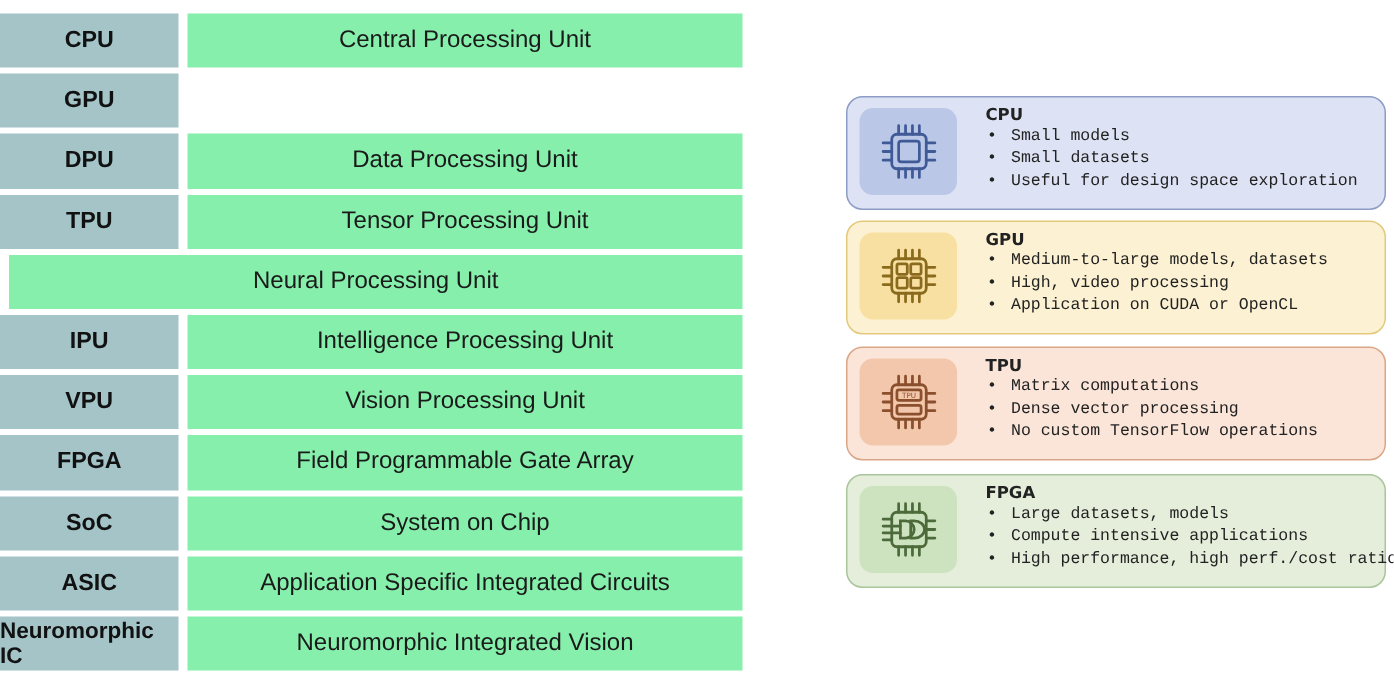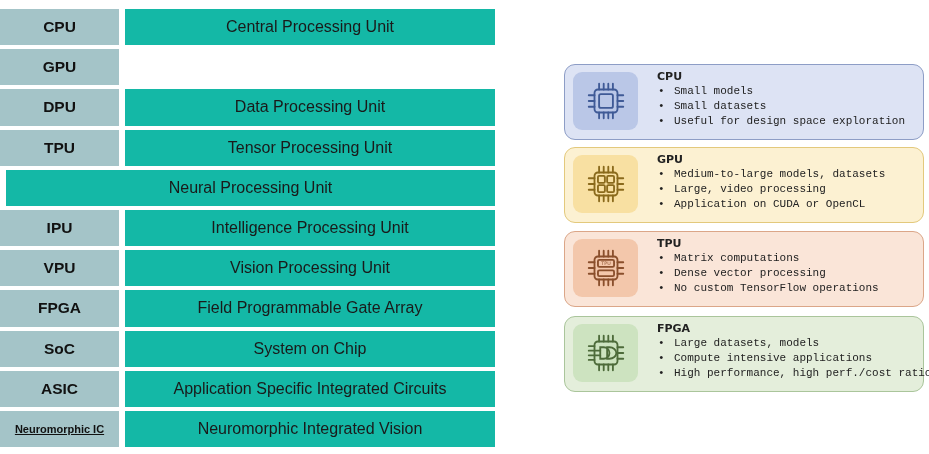--- a/index.html
+++ b/index.html
@@ -2,22 +2,22 @@
 <html><head>
 <meta charset="utf-8">
 <style>
   html, body { margin: 0; padding: 0; background: #ffffff; }
   body { width: 929px; height: 454px; position: relative; overflow: hidden;
          font-family: "Liberation Sans", sans-serif; }
   .table { position: absolute; left: 0; top: 9px; width: 495px; }
   .row { display: flex; height: 36.2px; margin-bottom: 4px; }
   .abbr { width: 119px; background: #a4c4c8; display: flex; align-items: center;
           justify-content: center; font-weight: bold; font-size: 15.5px; color: #111; }
-  .abbr.small { font-size: 11px; text-decoration: underline; }
-  .full { margin-left: 6px; flex: 1; background: #14b8a6; display: flex; align-items: center;
+  .abbr.small { font-size: 15px; }
+  .full { margin-left: 6px; flex: 1; background: #86efac; display: flex; align-items: center;
           justify-content: center; font-size: 16px; color: #1a1a1a; }
   .card { position: absolute; left: 564px; width: 358px; height: 74px; border-radius: 11px;
           border: 1.5px solid; box-sizing: content-box; }
   .icon-box { position: absolute; left: 8px; top: 7px; width: 65px; height: 58px; border-radius: 9px;
               display: flex; align-items: center; justify-content: center; }
   .icon-box svg { width: 46px; height: 46px; }
   .card-text { position: absolute; left: 92px; top: 5px; font-family: "DejaVu Sans", sans-serif;
                color: #222; }
   .card-title { font-weight: bold; font-size: 11px; line-height: 14px; }
   .card-list { margin: 0; padding: 0; list-style: none; font-family: Liberation Mono, monospace; }
@@ -106,21 +106,21 @@
       <rect x="21" y="13" width="6" height="6" rx="1"></rect>
       <rect x="13" y="21" width="6" height="6" rx="1"></rect>
       <rect x="21" y="21" width="6" height="6" rx="1"></rect>
       <path d="M14 10V5M18 10V5M22 10V5M26 10V5M14 30v5M18 30v5M22 30v5M26 30v5M10 15H5M10 20H5M10 25H5M30 15h5M30 20h5M30 25h5"></path>
     </svg>
   </div>
   <div class="card-text">
     <div class="card-title">GPU</div>
     <ul class="card-list">
       <li>Medium-to-large models, datasets</li>
-      <li>Large, video processing</li>
+      <li>High, video processing</li>
       <li>Application on CUDA or OpenCL</li>
     </ul>
   </div>
 </div>
 
 <div class="card c-tpu">
   <div class="icon-box">
     <svg viewBox="0 0 40 40" fill="none" stroke="#8a4f2c" stroke-width="1.6" stroke-linecap="round">
       <rect x="10" y="10" width="20" height="20" rx="3"></rect>
       <rect x="13" y="13" width="14" height="6" rx="1.2"></rect>

